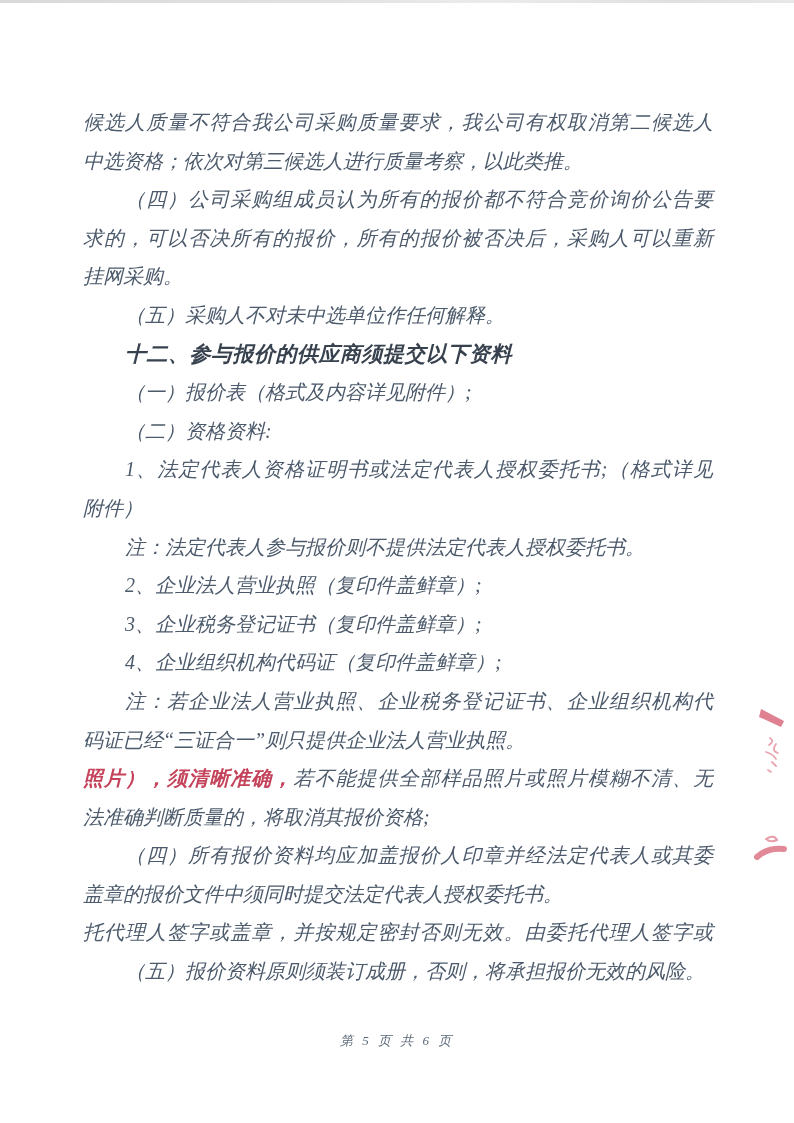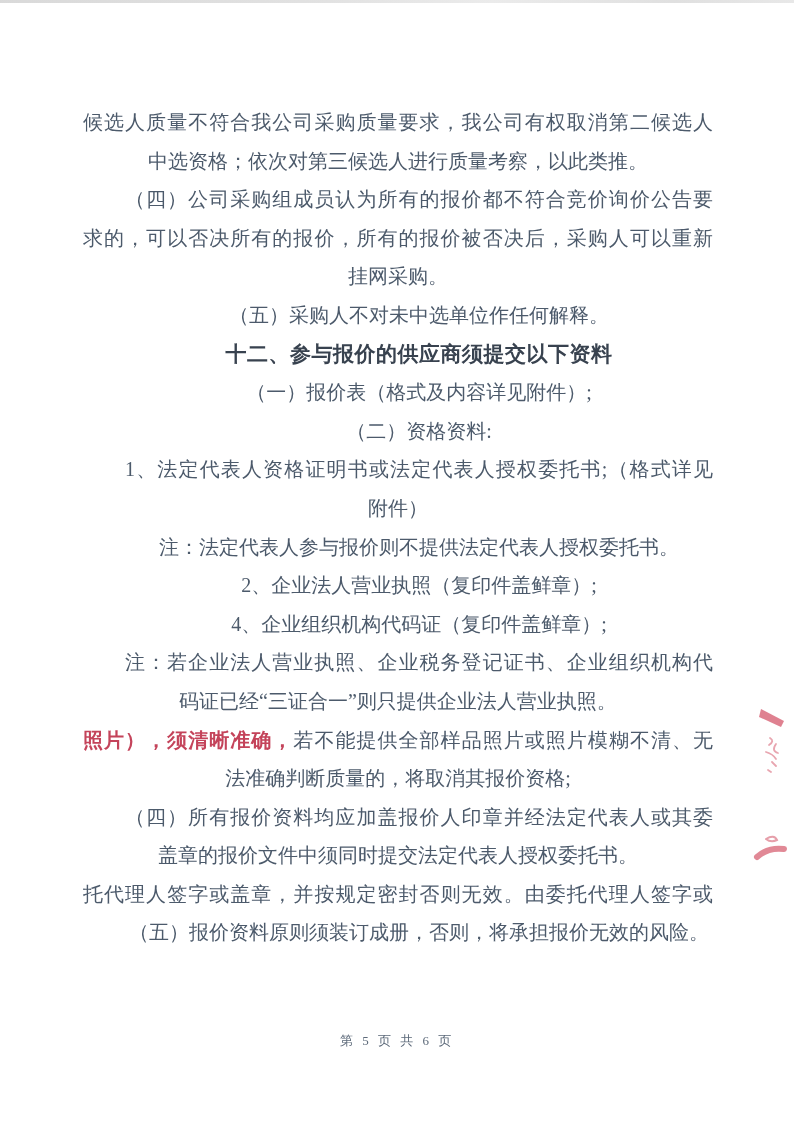--- a/index.html
+++ b/index.html
@@ -11,35 +11,36 @@
     --paper:#ffffff;
   }
   *{margin:0;padding:0;box-sizing:border-box;}
   html,body{background:#ffffff;}
   .page{
     position:relative;
     width:794px;height:1123px;
     background:var(--paper);
     overflow:hidden;
     font-family:"Liberation Serif","DejaVu Serif",serif;
+    font-style:italic;
   }
   .scan-edge{
     position:absolute;top:0;left:0;width:794px;height:3px;
     background:linear-gradient(90deg,#d0d0d0 0%,#dadada 40%,#e6e6e6 62%,#d8d8d8 85%,#e2e2e2 100%);
     opacity:.8;
   }
   .doc-body{
     position:absolute;
     left:83px;top:103px;width:630px;
   }
   .line{
     line-height:38.6px;
     font-size:20px;
     color:var(--ink);
-    text-align:center;
+    text-align:left;
     white-space:normal;
   }
   .line.indent{padding-left:42px;}
   .line.justify{
     text-align:justify;
     text-align-last:justify;
     text-justify:inter-character;
   }
   .line span.body{color:var(--ink);}
   .line span.heading{
@@ -81,20 +82,21 @@
       <div class="line justify"><span class="body">求的，可以否决所有的报价，所有的报价被否决后，采购人可以重新</span></div>
       <div class="line"><span class="body">挂网采购。</span></div>
       <div class="line indent"><span class="body">（五）采购人不对未中选单位作任何解释。</span></div>
       <div class="line indent"><span class="heading">十二、参与报价的供应商须提交以下资料</span></div>
       <div class="line indent"><span class="body">（一）报价表（格式及内容详见附件）;</span></div>
       <div class="line indent"><span class="body">（二）资格资料:</span></div>
       <div class="line indent justify"><span class="body">1、法定代表人资格证明书或法定代表人授权委托书;（格式详见</span></div>
       <div class="line"><span class="body">附件）</span></div>
       <div class="line indent"><span class="body">注：法定代表人参与报价则不提供法定代表人授权委托书。</span></div>
       <div class="line indent"><span class="body">2、企业法人营业执照（复印件盖鲜章）;</span></div>
+      <div class="line indent"><span class="body">3、企业税务登记证书（复印件盖鲜章）;</span></div>
       <div class="line indent"><span class="body">4、企业组织机构代码证（复印件盖鲜章）;</span></div>
       <div class="line indent justify"><span class="body">注：若企业法人营业执照、企业税务登记证书、企业组织机构代</span></div>
       <div class="line"><span class="body">码证已经“三证合一”则只提供企业法人营业执照。</span></div>
       <div class="line justify"><span class="red-bold">照片），须清晰准确，</span><span class="body">若不能提供全部样品照片或照片模糊不清、无</span></div>
       <div class="line"><span class="body">法准确判断质量的，将取消其报价资格;</span></div>
       <div class="line indent justify"><span class="body">（四）所有报价资料均应加盖报价人印章并经法定代表人或其委</span></div>
       <div class="line"><span class="body">盖章的报价文件中须同时提交法定代表人授权委托书。</span></div>
       <div class="line justify"><span class="body">托代理人签字或盖章，并按规定密封否则无效。由委托代理人签字或</span></div>
       <div class="line indent"><span class="body">（五）报价资料原则须装订成册，否则，将承担报价无效的风险。</span></div>
     </div>

